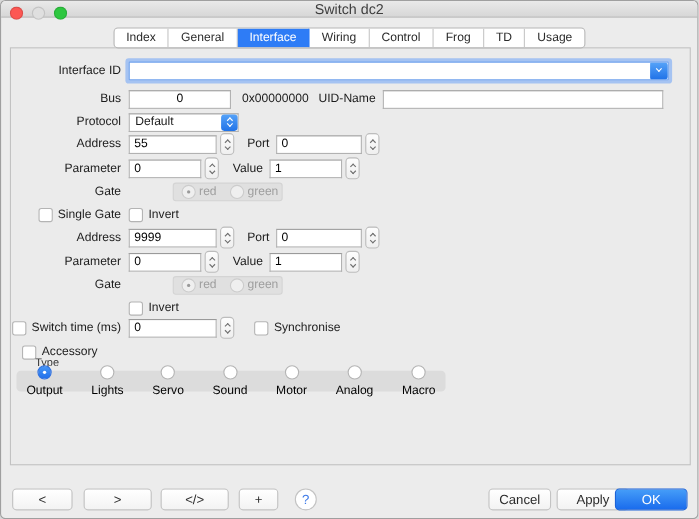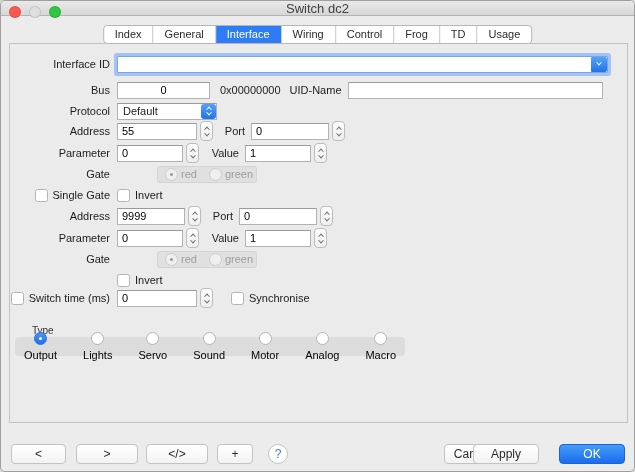--- a/index.html
+++ b/index.html
@@ -175,21 +175,21 @@
         <span>Single Gate</span>
       </div>
       <div class="cbrow">
         <span class="checkbox"></span>
         <span>Invert</span>
       </div>
     </div>
 
     <div class="frow" style="top:162px;">
       <div class="flabel">Address</div>
-      <input class="tfield" style="width: 68px;" value="9999">
+      <input class="tfield" style="width: 80px;" value="9999">
       <div class="stepper">
         <div class="ch up g"></div>
         <div class="ch dn g"></div>
       </div>
       <span style="width:32px;text-align:right;margin-right:6px;">Port</span>
       <input class="tfield" style="width: 78px;" value="0">
       <div class="stepper">
         <div class="ch up g"></div>
         <div class="ch dn g"></div>
       </div>
@@ -241,20 +241,26 @@
       <div class="stepper">
         <div class="ch up g"></div>
         <div class="ch dn g"></div>
       </div>
       <div class="cbrow" style="margin-left:18px;">
         <span class="checkbox"></span>
         <span>Synchronise</span>
       </div>
     </div>
 
+    <div class="frow" style="top:266px;left:10px;">
+      <div class="cbrow">
+        <span class="checkbox"></span>
+        <span>Accessory</span>
+      </div>
+    </div>
 
     <div class="typelabel">Type</div>
     <div class="typebox">
       <div class="typeitem">
         <div class="radio on"></div>
         <span>Output</span>
       </div>
       <div class="typeitem">
         <div class="radio"></div>
         <span>Lights</span>
@@ -282,16 +288,16 @@
     </div>
 
   </div>
 
   <button class="btn" style="left:10px;width:55px;">&lt;</button>
   <button class="btn" style="left:75px;width:62px;">&gt;</button>
   <button class="btn" style="left:145px;width:62px;">&lt;/&gt;</button>
   <button class="btn" style="left:216px;width:36px;">+</button>
   <div class="help">?</div>
   <button class="btn" style="left:415px;width:57px;margin-left:28px;">Cancel</button>
-  <button class="btn" style="left:472px;width:66px;">Apply</button>
+  <button class="btn" style="left:505px;width:66px;">Apply</button>
   <button class="btn blue" style="left:558px;width:66px;">OK</button>
 
 </div>
 
 </body></html>

